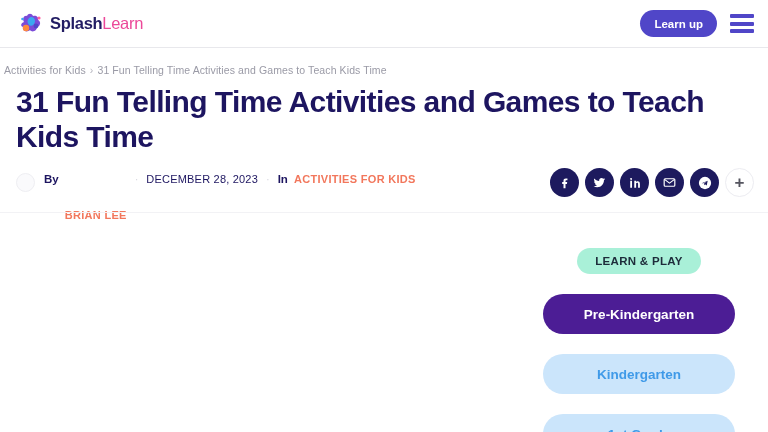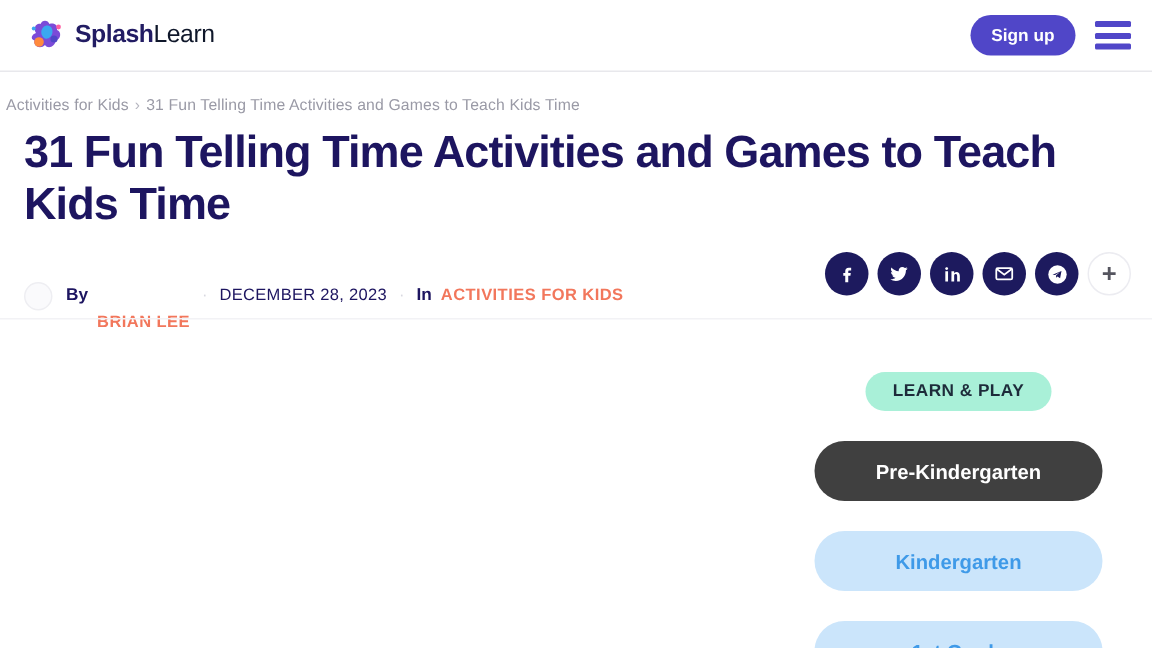--- a/index.html
+++ b/index.html
@@ -20,21 +20,21 @@
     padding: 0 14px 0 18px;
     background: #ffffff;
     border-bottom: 1px solid #e8e8ec;
   }
   .brand { display: flex; align-items: center; gap: 6px; }
   .brand-mark { width: 26px; height: 24px; position: relative; flex: 0 0 auto; }
   .brand-text {
     font-size: 16.5px; font-weight: 700; letter-spacing: -0.3px;
     color: #221c63; white-space: nowrap;
   }
-  .brand-text .light { font-weight: 400; color: #0f172a; }
+  .brand-text .light { font-weight: 400; color: #ec4899; }
 
   .header-right {
     margin-left: auto; display: flex; align-items: center; gap: 11px;
   }
   .btn-login {
     height: 27px; min-width: 63px; padding: 0 13px;
     border: 1.4px solid #5046c8; border-radius: 14px;
     background: #ffffff; color: #3b3496;
     font-size: 11.5px; font-weight: 600;
     display: flex; align-items: center; justify-content: center;
@@ -71,21 +71,21 @@
   
   .title {
     position: absolute; left: 16px; top: 84px; width: 730px;
     font-size: 30px; line-height: 1.17; font-weight: 700;
     color: #1d1560; letter-spacing: -0.6px;
   }
 
   
   .byline {
     position: absolute; left: 16px; top: 173px;
-    display: flex; align-items: center; gap: 0px;
+    display: flex; align-items: flex-start; gap: 0px;
     font-size: 11px; white-space: nowrap;
   }
   .avatar {
     width: 19px; height: 19px; border-radius: 50%;
     background: #fafafc; border: 1px solid #eeeef2; margin-right: 9px;
     flex: 0 0 auto;
   }
   .by-label { color: #1d1560; font-weight: 700; font-size: 11.5px; margin-right: 6px; }
   .by-author {
     color: #f2775c; font-weight: 700; font-size: 11px;
@@ -136,21 +136,21 @@
     font-size: 11.5px; font-weight: 700; letter-spacing: 0.3px;
     padding: 7px 18px; border-radius: 16px;
     white-space: nowrap;
   }
   .pill {
     width: 192px; height: 40px; border-radius: 20px;
     display: flex; align-items: center; justify-content: center;
     font-size: 13.5px; font-weight: 700;
     cursor: pointer; white-space: nowrap;
   }
-  .pill.active { background: #404040; color: #ffffff; }
+  .pill.active { background: #4c1d95; color: #ffffff; }
   .pill.idle { background: #cbe5fb; color: #3f9ae8; }
 </style>
 </head>
 <body>
 
 <div class="page">
 
   <div class="header">
     <div class="brand">
       <span class="brand-mark">
@@ -160,21 +160,21 @@
           <circle cx="8" cy="16" r="3.2" fill="#ff8a3d"></circle>
           <circle cx="18" cy="14" r="2.4" fill="#5046c8"></circle>
           <circle cx="21" cy="6" r="1.6" fill="#ff5fa2"></circle>
           <circle cx="4.5" cy="7" r="1.3" fill="#3aa7f0"></circle>
         </svg>
       </span>
       <span class="brand-text"><span>Splash</span><span class="light">Learn</span></span>
     </div>
 
     <div class="header-right">
-      <button class="btn-signup">Sign up</button>
+      <button class="btn-signup">Learn up</button>
       <div class="hamburger">
         <span></span>
         <span></span>
         <span></span>
       </div>
     </div>
   </div>
 
   <div class="breadcrumb">
     <a class="crumb-link">Activities for Kids</a><span class="crumb-sep">›</span><span class="crumb-current">31 Fun Telling Time Activities and Games to Teach Kids Time</span>

